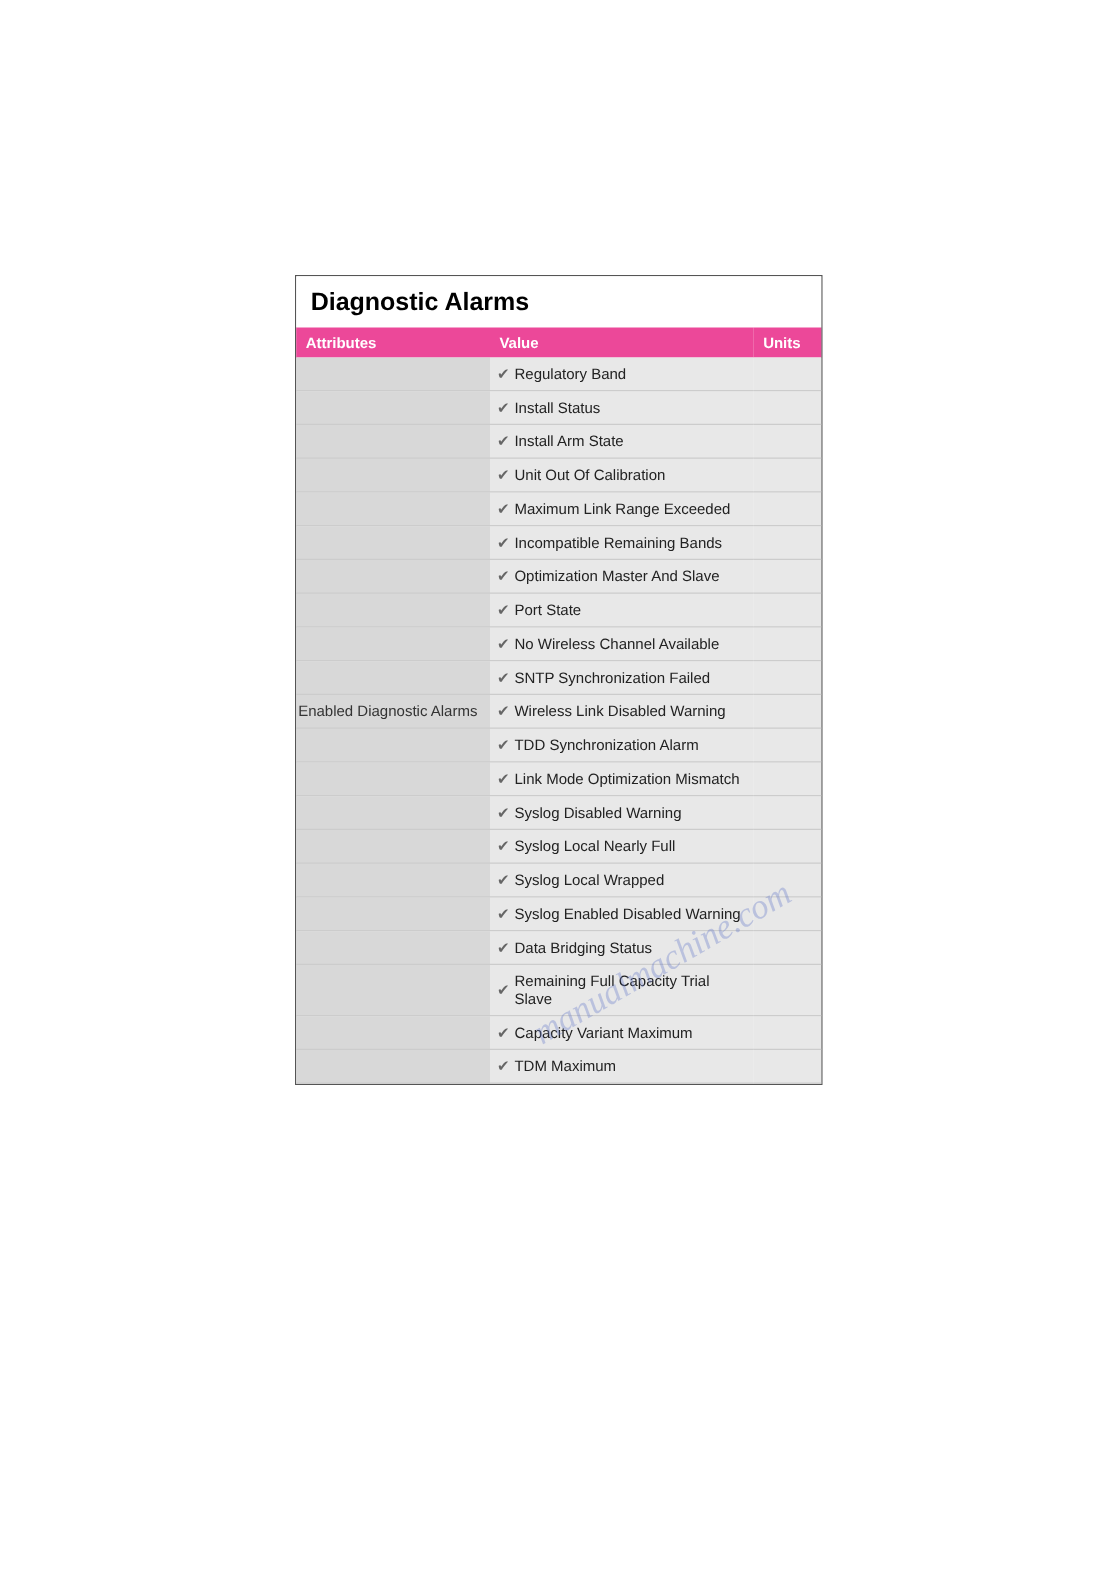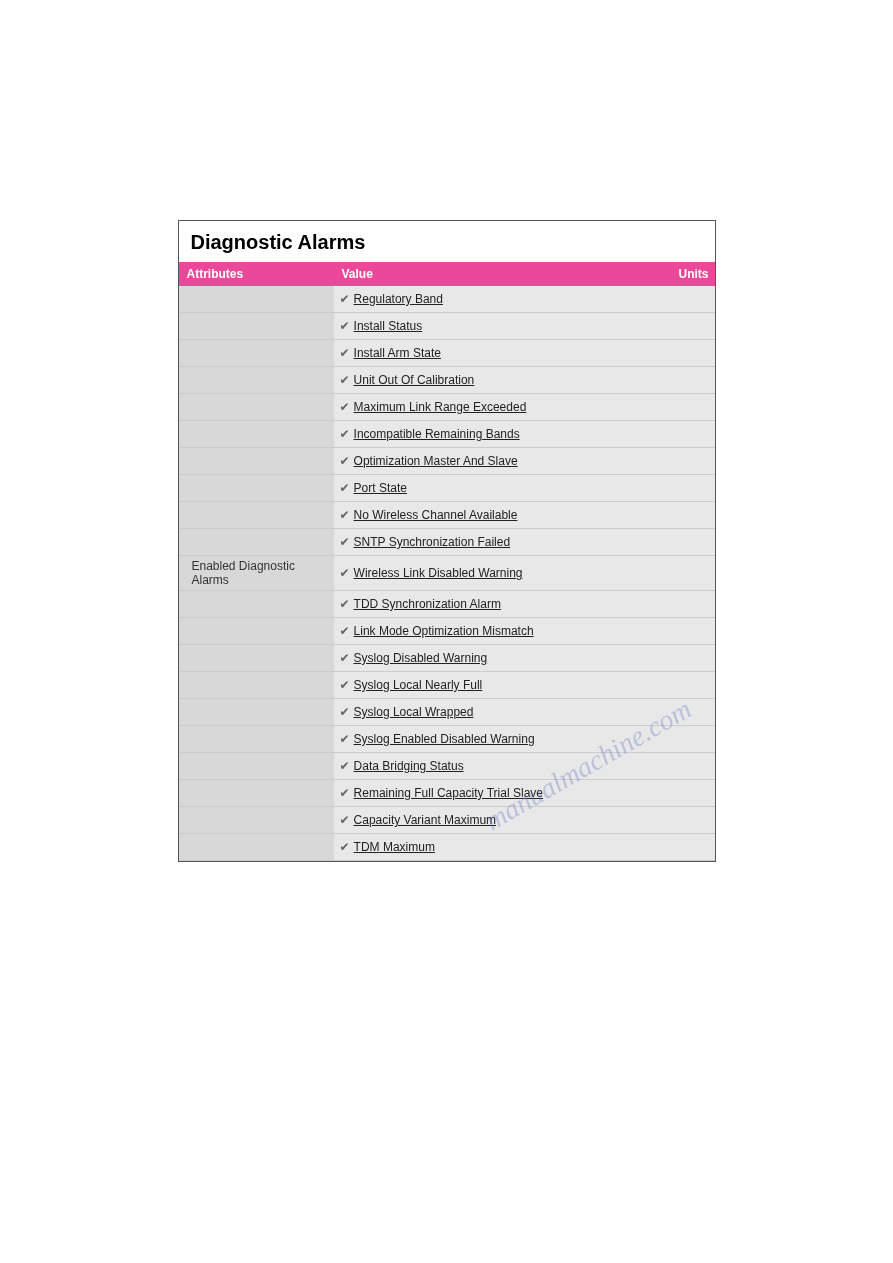--- a/index.html
+++ b/index.html
@@ -14,21 +14,21 @@
       font-size: 13px;
       width: 893px;
       min-height: 1263px;
       display: flex;
       justify-content: center;
       align-items: flex-start;
       padding-top: 220px;
     }
 
     .outer-container {
-      width: 538px;
+      width: 422px;
       border: 1px solid #555;
       background: #fff;
       position: relative;
     }
 
     .table-title {
       font-size: 20px;
       font-weight: bold;
       padding: 10px 12px 8px 12px;
       color: #000;
@@ -45,36 +45,36 @@
       color: #fff;
       font-weight: bold;
       font-size: 12px;
       padding: 5px 8px;
       text-align: left;
       border: none;
     }
 
     thead tr th.units-col {
       text-align: right;
-      padding-right: 6px;
+      padding-right: 16px;
     }
 
     tbody tr td {
       border-bottom: 1px solid #ccc;
       padding: 3px 6px;
       vertical-align: middle;
       font-size: 12px;
       color: #222;
     }
 
     tbody tr td.attr-cell {
       background: #d8d8d8;
       color: #333;
       font-size: 12px;
-      padding-left: 13px;
+      padding-left: 2px;
       vertical-align: middle;
       width: 155px;
     }
 
     tbody tr td.value-cell {
       background: #e8e8e8;
       padding: 4px 6px;
     }
 
     tbody tr td.units-cell {
@@ -92,21 +92,20 @@
 
     .checkbox-icon {
       color: #666;
       font-size: 12px;
       flex-shrink: 0;
     }
 
     .item-label {
       font-size: 12px;
       color: #222;
-      text-decoration: underline;
     }
 
     .watermark {
       position: absolute;
       bottom: 80px;
       right: 10px;
       color: rgba(100, 120, 200, 0.35);
       font-size: 28px;
       font-style: italic;
       transform: rotate(-30deg);

